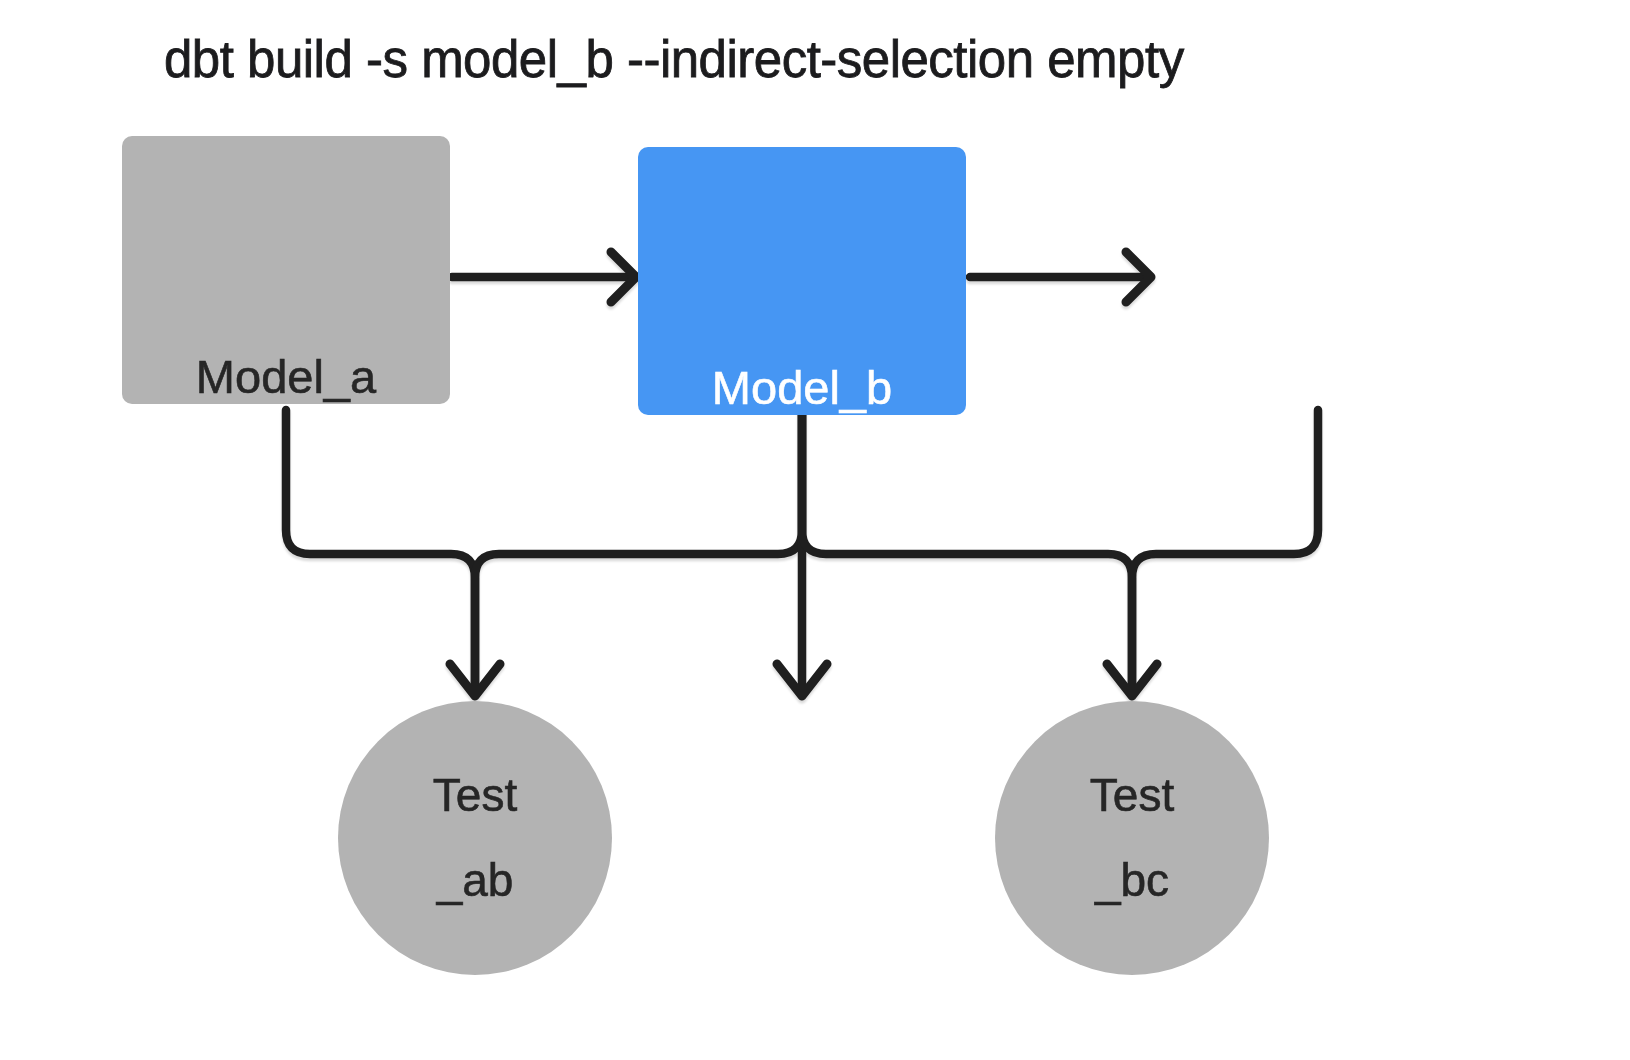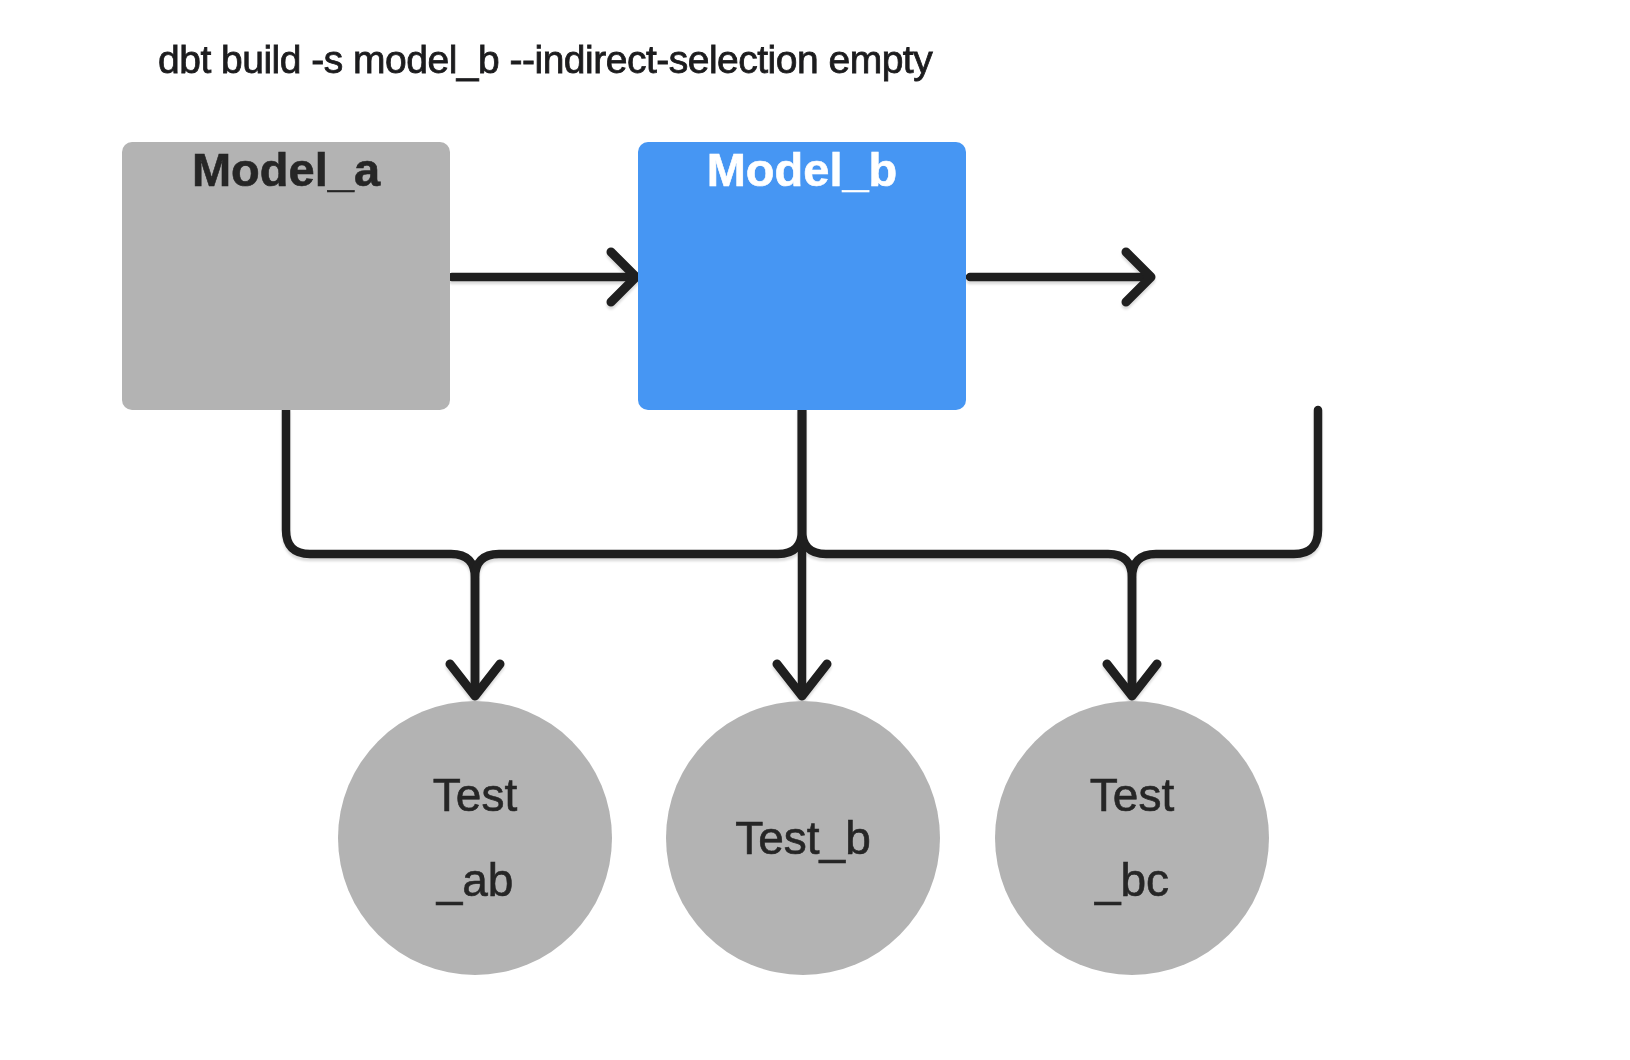--- a/index.html
+++ b/index.html
@@ -10,51 +10,50 @@
   #canvas {
     position: relative;
     width: 1630px;
     height: 1060px;
     background: #ffffff;
     font-family: "Liberation Sans", "DejaVu Sans", sans-serif;
     overflow: hidden;
   }
   .diagram-title {
     position: absolute;
-    left: 158px;
+    left: 164px;
     top: 30px;
-    font-size: 39px;
+    font-size: 51px;
     line-height: 60px;
     color: #1c1c1e;
     letter-spacing: -0.5px;
     -webkit-text-stroke: 0.8px #1c1c1e;
     white-space: nowrap;
   }
   .model-box {
     position: absolute;
-    top: 142px;
+    top: 136px;
     width: 328px;
     height: 268px;
     background: #b3b3b3;
     border-radius: 10px;
     display: flex;
-    align-items: flex-start;
+    align-items: flex-end;
     justify-content: center;
     font-size: 47px;
     color: #262626;
-    font-weight: bold;
     -webkit-text-stroke: 0.6px #262626;
   }
   .model-box.selected {
     background: #4696f3;
     color: #ffffff;
     -webkit-text-stroke: 0.6px #ffffff;
   }
   #model-a { left: 122px; }
-  #model-b { left: 638px; }
+  #model-b { left: 638px; margin-top: 11px; }
   #model-c { left: 1154px; }
   .test-circle {
     position: absolute;
     top: 701px;
     width: 274px;
     height: 274px;
     border-radius: 50%;
     background: #b3b3b3;
     display: flex;
     flex-direction: column;
@@ -125,23 +124,19 @@
   <div id="model-b" class="model-box selected">
     <span>Model_b</span>
   </div>
 
 
   <div id="test-ab" class="test-circle">
     <span>Test</span>
     <span>_ab</span>
   </div>
 
-  <div id="test-b" class="test-circle">
-    <span>Test_b</span>
-
-  </div>
 
   <div id="test-bc" class="test-circle">
     <span>Test</span>
     <span>_bc</span>
   </div>
 
 </div>
 
 </body></html>

